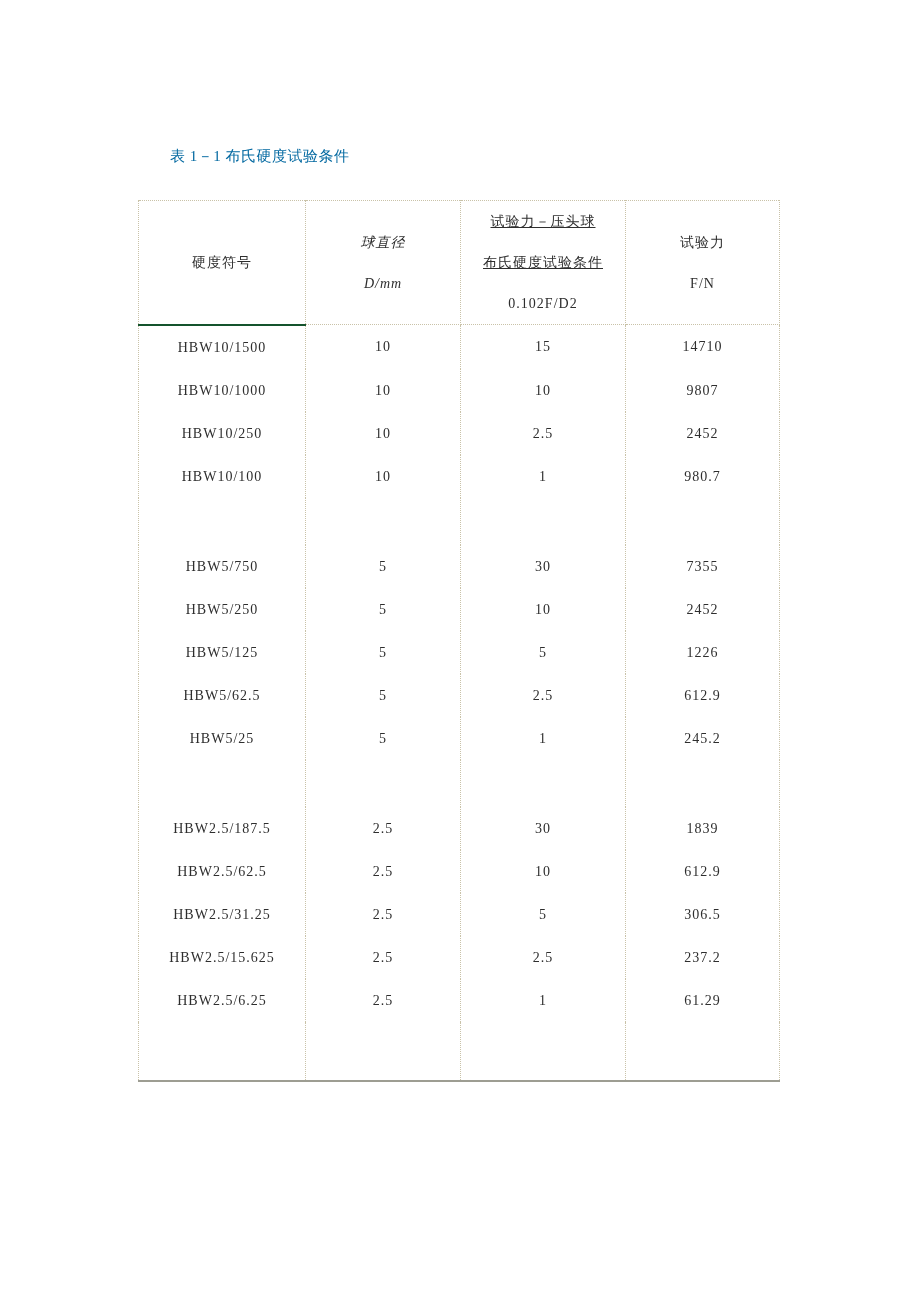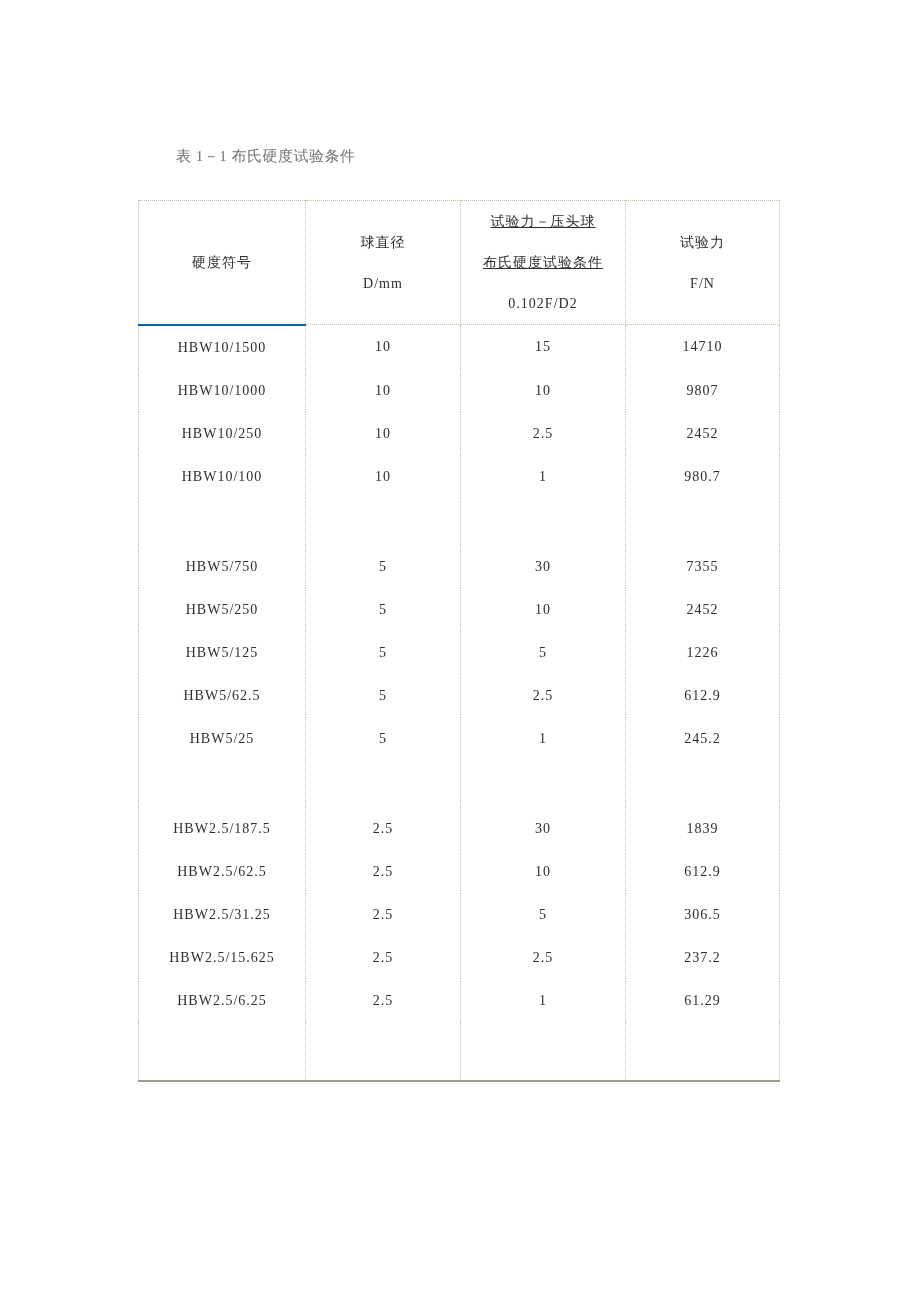--- a/index.html
+++ b/index.html
@@ -12,26 +12,26 @@
     height: 1300px;
     position: relative;
     font-family: "Liberation Serif", "DejaVu Serif", serif;
     color: #2b2b2b;
     overflow: hidden;
   }
 
   
   #caption {
     position: absolute;
-    left: 176px;
+    left: 170px;
     top: 146px;
     font-size: 15px;
     line-height: 20px;
     letter-spacing: 0.5px;
-    color: #737373;
+    color: #0369a1;
     white-space: nowrap;
   }
 
   
   #table-wrap {
     position: absolute;
     left: 138px;
     top: 200px;
     width: 641px;
     height: 945px;
@@ -61,21 +61,21 @@
     border-right: 1px dotted #c9c2a8;
   }
 
   
   tr.head-row td {
     height: 116px;
     border-bottom: 1px dotted #c9c2a8;
     line-height: 41px;
   }
   tr.head-row td.col-sym {
-    border-bottom: 2px solid #0369a1;
+    border-bottom: 2px solid #14532d;
   }
   tr.head-row td .hl {
     display: block;
     white-space: nowrap;
   }
   td.col-sym .hl { letter-spacing: 1px; }
   td.col-dia   .hl.cn { letter-spacing: 1px; }
   td.col-ratio .hl.cn { letter-spacing: 1px; text-decoration: underline; }
   td.col-force .hl.cn { letter-spacing: 1px; }
 
@@ -97,21 +97,21 @@
     line-height: 47px;
   }
 
   
   tr.tail-row td {
     height: 58px;
   }
 
   
   td.col-sym .stack { padding-top: 0px; }
-  td.col-dia .stack { padding-top: 0px; }
+  td.col-dia .stack { padding-top: 0px; font-style: italic; }
   td.col-ratio .stack { padding-top: 0px; }
   td.col-force .stack { padding-top: 0px; }
 
   .stack { display: block; }
 </style>
 </head>
 <body>
 
 <div id="caption">表 1－1 布氏硬度试验条件</div>
 

